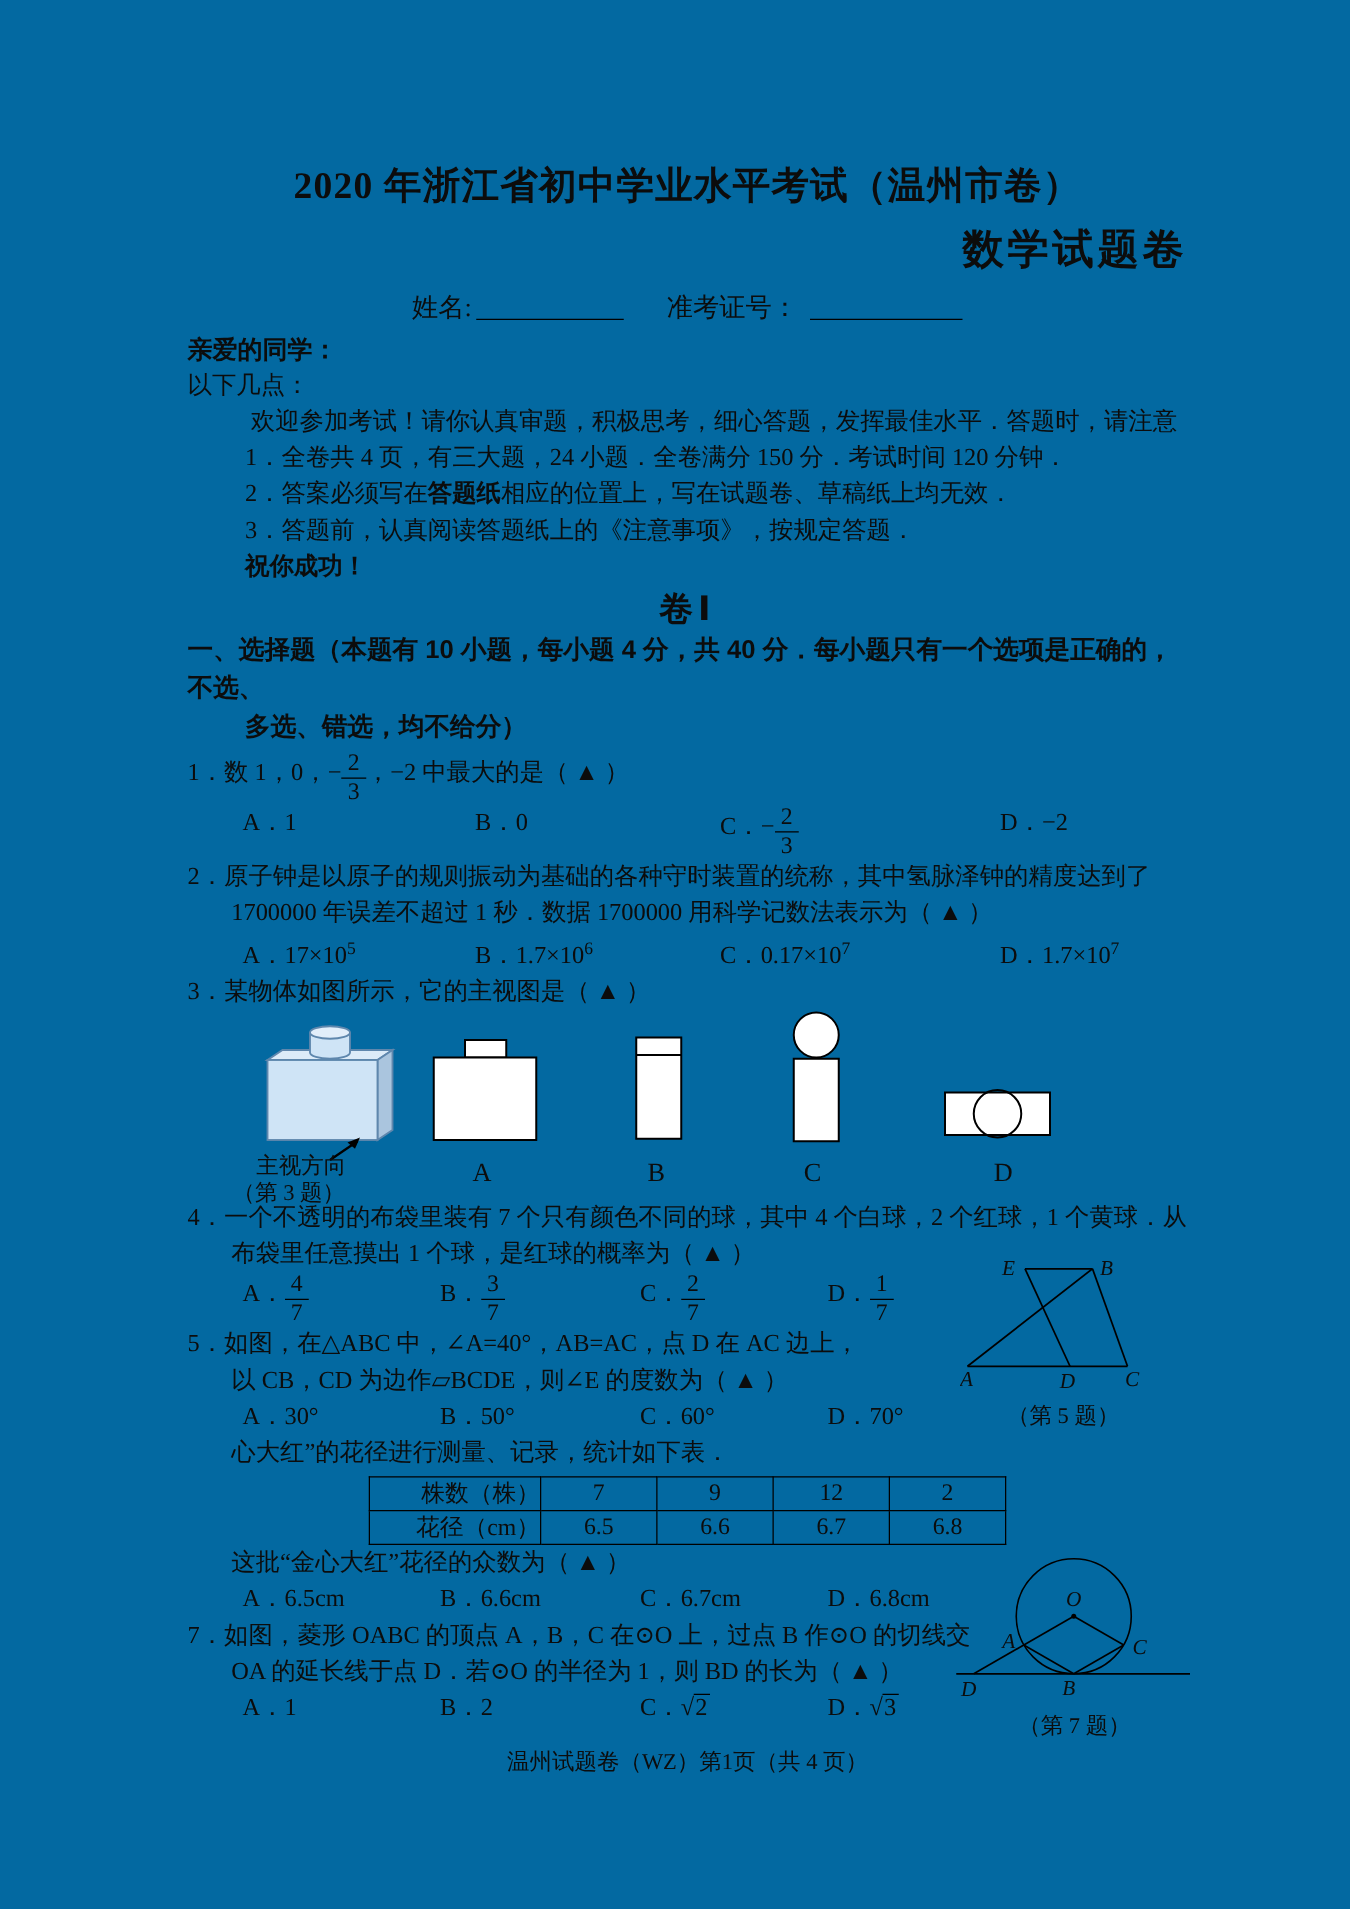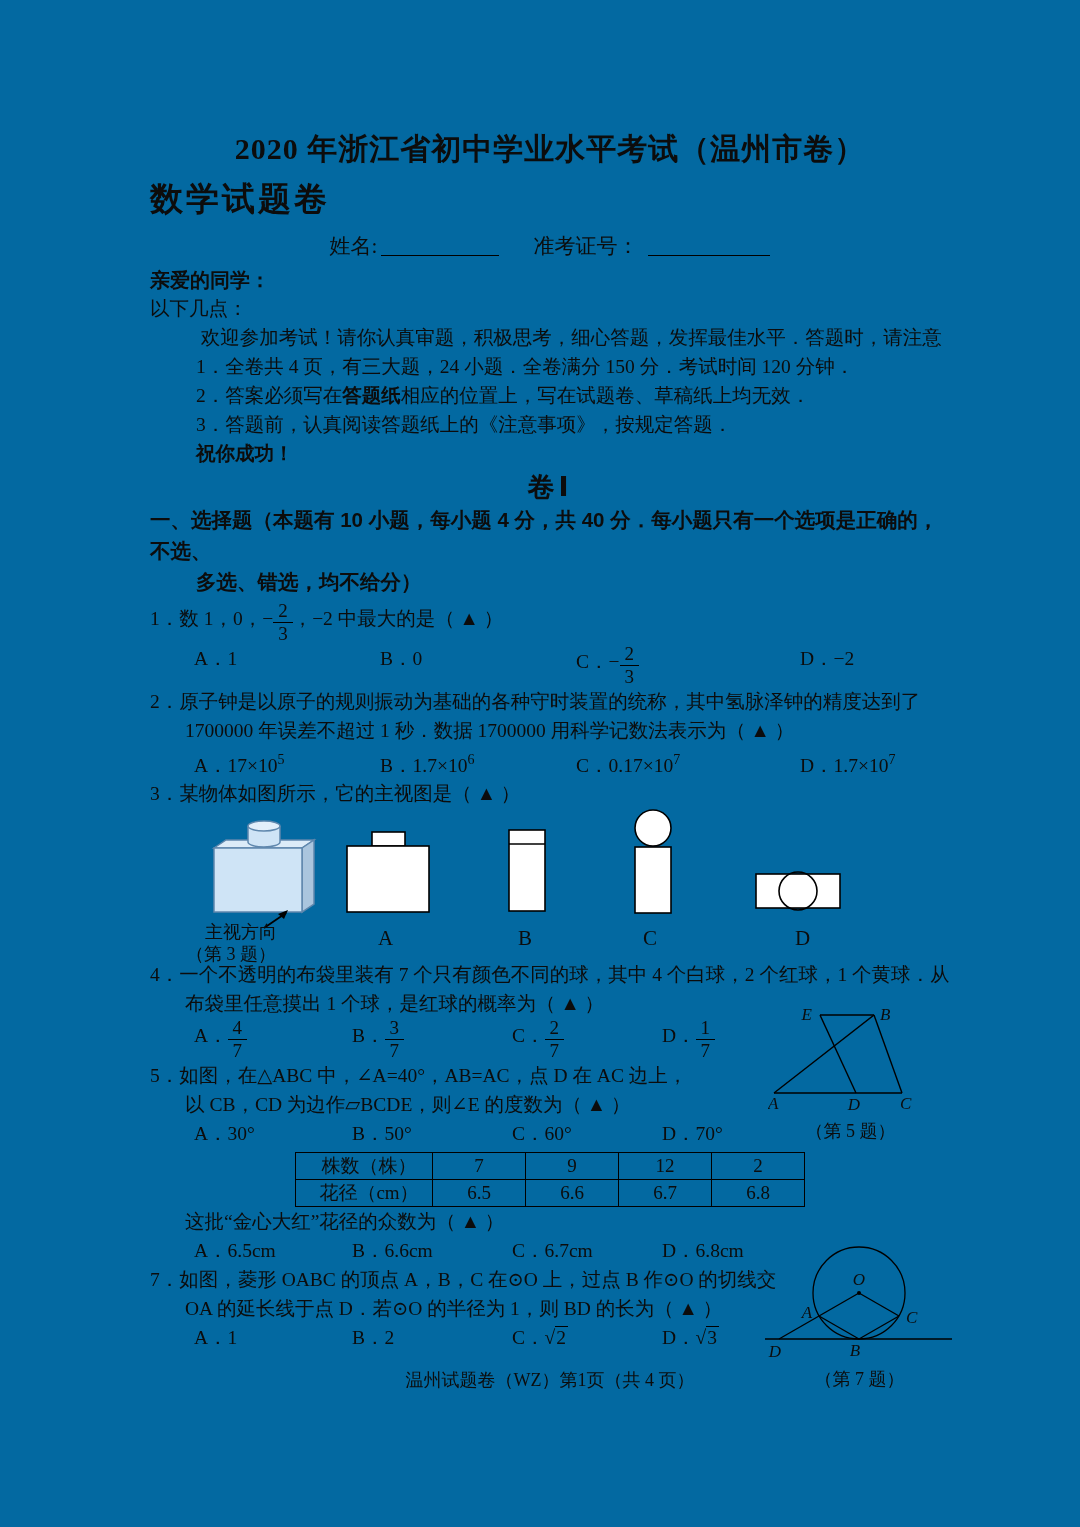--- a/index.html
+++ b/index.html
@@ -4,21 +4,21 @@
 <style>
   html,body{margin:0;padding:0;background:#e8e8e8;}
   .page{
     position:relative;width:1080px;height:1527px;background:#0369a1;
     font-family:"Liberation Serif","DejaVu Serif",serif;color:#0c0c0c;
     overflow:hidden;margin:0 auto;
   }
   .content{padding:130px 130px 0 150px;width:800px;}
   .bold-sans{font-family:"Liberation Sans","DejaVu Sans",sans-serif;font-weight:bold;}
   h1.title{margin:0;text-align:center;font-size:30px;line-height:38px;font-weight:bold;letter-spacing:1px;}
-  .subtitle{margin-top:10px;text-align:left;font-size:33px;line-height:42px;letter-spacing:3px;}
+  .subtitle{margin-top:10px;text-align:right;font-size:33px;line-height:42px;letter-spacing:3px;}
   .name-line{margin-top:12px;height:30px;text-align:center;font-size:21px;}
   .blank{display:inline-block;border-bottom:1.6px solid #000;height:21px;vertical-align:-3px;}
   .b1{width:118px;margin:0 34px 0 4px;}
   .b2{width:122px;margin-left:10px;}
   .greeting{margin-top:4px;font-size:20px;line-height:28px;}
   .para{font-size:19.5px;line-height:29px;}
   .indent{text-indent:2.6em;}
   .note{padding-left:46px;}
   .part-title{margin-top:2px;text-align:center;font-size:27px;line-height:34px;letter-spacing:4px;}
   .sec{font-size:20.5px;line-height:31px;}
@@ -36,21 +36,21 @@
   .sqrt .radicand{border-top:1.5px solid #000;padding:0 2px 0 1px;}
   
   .q3row{position:relative;height:152px;}
   .q3row .shape{position:absolute;}
   .q3letter{position:absolute;top:118px;font-size:21px;font-style:normal;}
   .fig-label{position:absolute;font-size:18px;}
   .fig-caption{position:absolute;font-size:18px;}
   
   table.stat{border-collapse:collapse;margin:4px 0 0 145px;}
   table.stat td{border:1.4px solid #000;font-size:19px;height:21px;padding:0;}
-  table.stat td.h{width:126px;text-align:center;padding-left:10px;}
+  table.stat td.h{width:126px;text-align:right;padding-left:10px;}
   table.stat td.v{width:92px;text-align:center;}
   
   .fig5{position:absolute;left:768px;top:1003px;width:165px;}
   .fig7{position:absolute;left:762px;top:1243px;width:195px;}
   .fig5 .cap,.fig7 .cap{text-align:center;font-size:18px;margin-top:2px;}
   svg text{font-family:"Liberation Serif","DejaVu Serif",serif;font-style:italic;font-size:17px;fill:#0c0c0c;}
   .footer{margin-top:16px;text-align:center;font-size:18px;}
 </style>
 </head>
 <body>
@@ -145,20 +145,21 @@
 
     <div class="q">5．如图，在△ABC 中，∠A=40°，AB=AC，点 D 在 AC 边上，</div>
     <div class="q cont">以 CB，CD 为边作▱BCDE，则∠E 的度数为（ ▲ ）</div>
     <div class="opts narrow">
       <span>A．30°</span>
       <span>B．50°</span>
       <span>C．60°</span>
       <span>D．70°</span>
     </div>
 
+    <div class="q cont">心大红”的花径进行测量、记录，统计如下表．</div>
     <table class="stat">
       <tbody>
           <tr>
         <td class="h">株数（株）</td>
         <td class="v">7</td>
         <td class="v">9</td>
         <td class="v">12</td>
         <td class="v">2</td>
       </tr>
       <tr>

